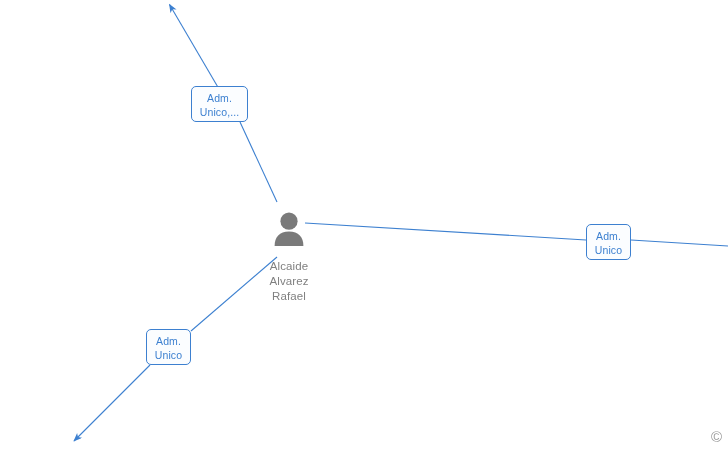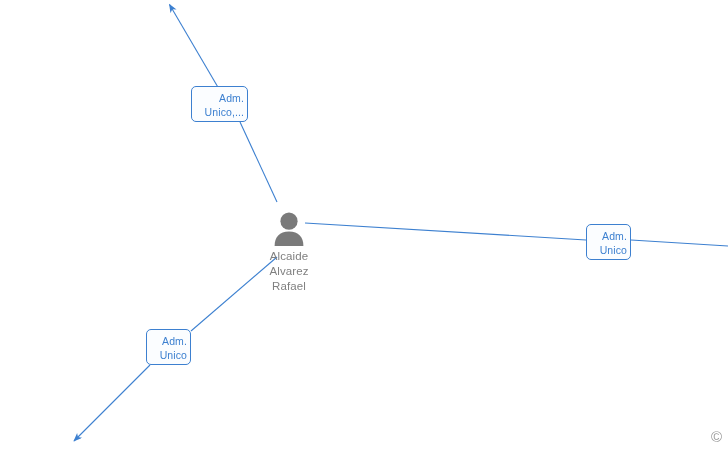--- a/index.html
+++ b/index.html
@@ -33,39 +33,39 @@
     width: 120px;
     text-align: center;
   }
   .person-icon {
     display: block;
     margin: 0 auto;
     width: 36px;
     height: 34px;
   }
   .person-label {
-    margin-top: 3px;
+    margin-top: 13px;
     font-size: 11.5px;
     line-height: 15px;
     color: #808080;
     white-space: pre-line;
     letter-spacing: 0.1px;
   }
 
   
   .rel-box {
     position: absolute;
     box-sizing: border-box;
     border: 1.3px solid #3d80d0;
     border-radius: 5px;
     background: #fbfdff;
     color: #3d80d0;
     font-size: 10.5px;
     line-height: 14px;
-    text-align: right;
+    text-align: center;
     padding: 4px 3px 5px 3px;
     white-space: pre-line;
     letter-spacing: 0.1px;
   }
 
   
   .watermark {
     position: absolute;
     right: 6px;
     bottom: 6px;

